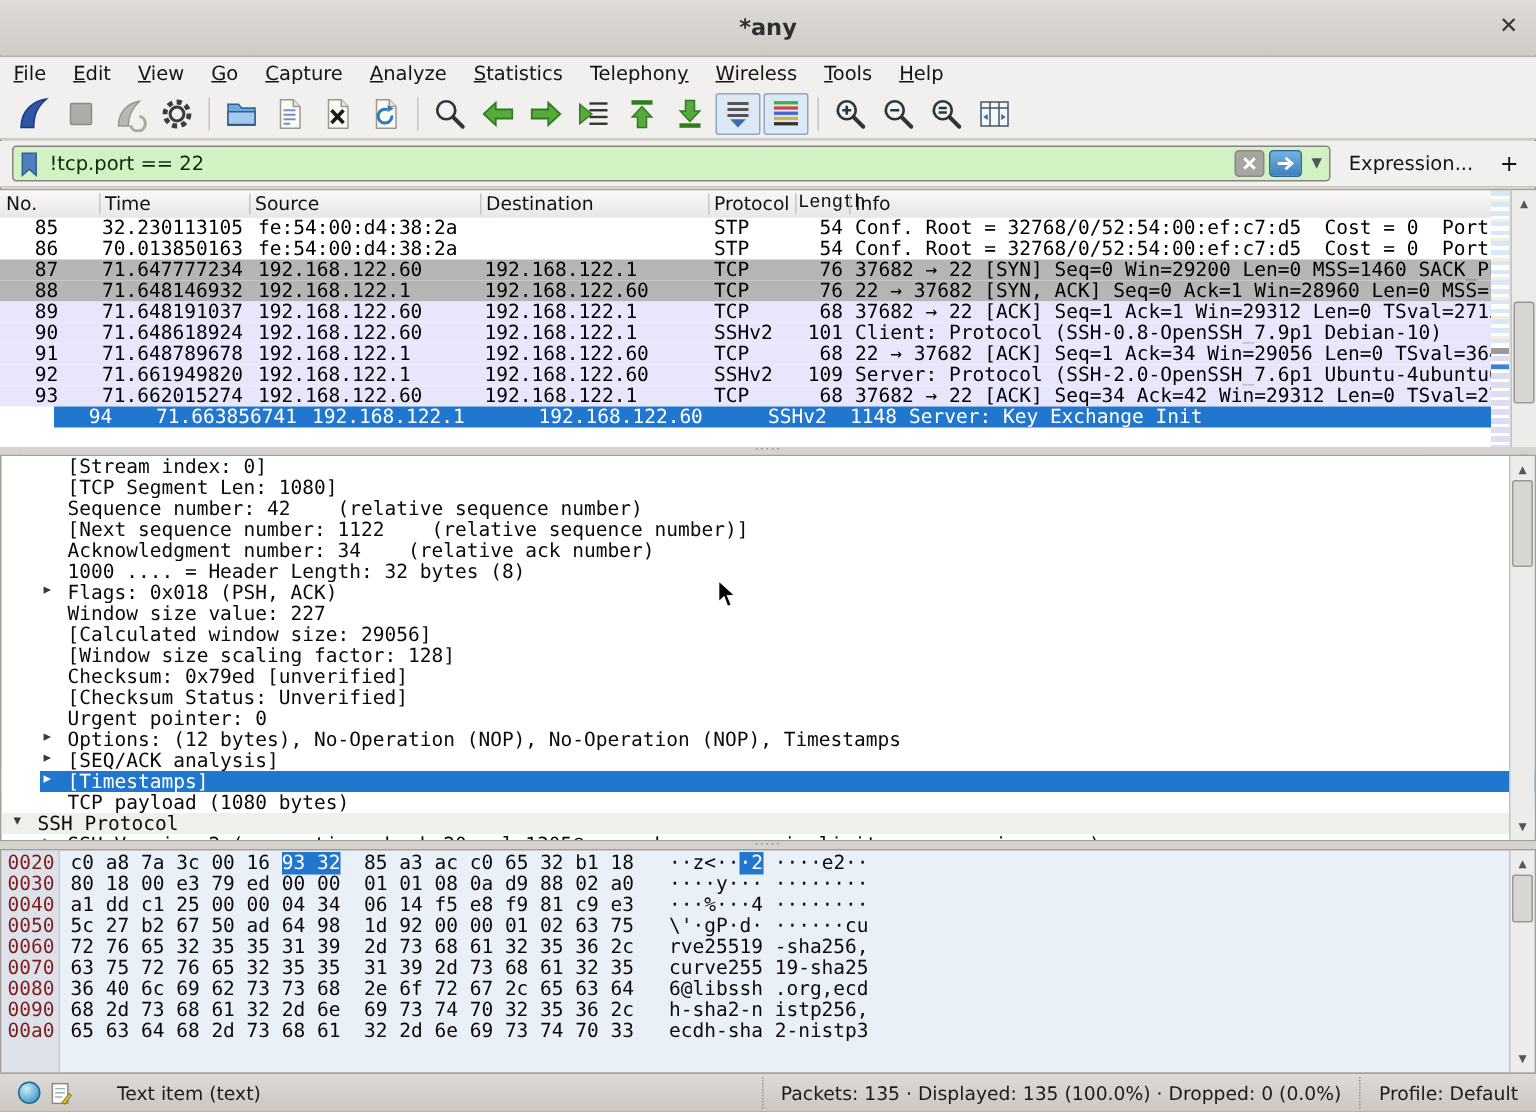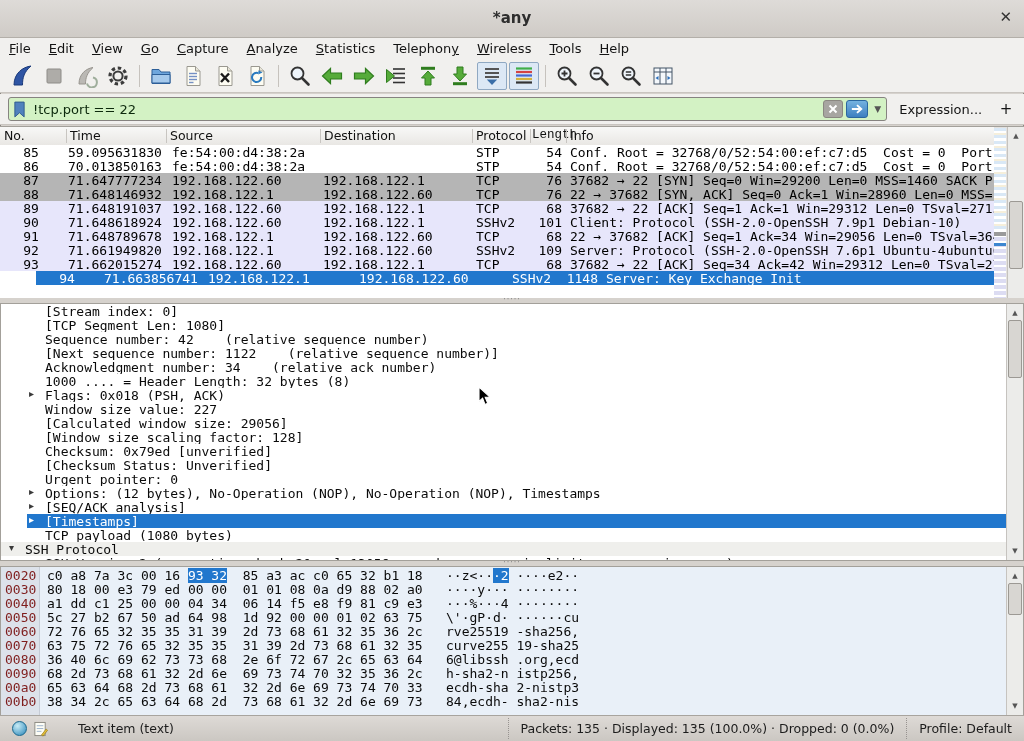--- a/index.html
+++ b/index.html
@@ -346,26 +346,26 @@
       <span class="hlabel" style="left: 532px; font-family: Liberation Mono, monospace;">Length</span>
       <span class="hlabel" style="left: 570px;">Info</span>
       <div class="hsep" style="left: 66px;"></div>
       <div class="hsep" style="left: 166px;"></div>
       <div class="hsep" style="left: 320px;"></div>
       <div class="hsep" style="left: 472px;"></div>
       <div class="hsep" style="left: 530px;"></div>
       <div class="hsep" style="left: 566px;"></div>
     </div>
   <div id="prows">
-      <div class="prow st-white" style="top: 18px;"><span class="c-no">85</span><span class="c-time">59.095631830</span><span class="c-src">fe:54:00:d4:38:2a</span><span class="c-dst"></span><span class="c-proto">STP</span><span class="c-len">54</span><span class="c-info">Conf. Root = 32768/0/52:54:00:ef:c7:d5  Cost = 0  Port =</span></div>
+      <div class="prow st-white" style="top: 18px;"><span class="c-no">85</span><span class="c-time">32.230113105</span><span class="c-src">fe:54:00:d4:38:2a</span><span class="c-dst"></span><span class="c-proto">STP</span><span class="c-len">54</span><span class="c-info">Conf. Root = 32768/0/52:54:00:ef:c7:d5  Cost = 0  Port =</span></div>
       <div class="prow st-white" style="top: 32px;"><span class="c-no">86</span><span class="c-time">70.013850163</span><span class="c-src">fe:54:00:d4:38:2a</span><span class="c-dst"></span><span class="c-proto">STP</span><span class="c-len">54</span><span class="c-info">Conf. Root = 32768/0/52:54:00:ef:c7:d5  Cost = 0  Port =</span></div>
       <div class="prow st-gray" style="top: 46px;"><span class="c-no">87</span><span class="c-time">71.647777234</span><span class="c-src">192.168.122.60</span><span class="c-dst">192.168.122.1</span><span class="c-proto">TCP</span><span class="c-len">76</span><span class="c-info">37682 → 22 [SYN] Seq=0 Win=29200 Len=0 MSS=1460 SACK_PERM</span></div>
       <div class="prow st-gray" style="top: 60px;"><span class="c-no">88</span><span class="c-time">71.648146932</span><span class="c-src">192.168.122.1</span><span class="c-dst">192.168.122.60</span><span class="c-proto">TCP</span><span class="c-len">76</span><span class="c-info">22 → 37682 [SYN, ACK] Seq=0 Ack=1 Win=28960 Len=0 MSS=146</span></div>
       <div class="prow st-lav" style="top: 74px;"><span class="c-no">89</span><span class="c-time">71.648191037</span><span class="c-src">192.168.122.60</span><span class="c-dst">192.168.122.1</span><span class="c-proto">TCP</span><span class="c-len">68</span><span class="c-info">37682 → 22 [ACK] Seq=1 Ack=1 Win=29312 Len=0 TSval=271566</span></div>
-      <div class="prow st-lav" style="top: 88px;"><span class="c-no">90</span><span class="c-time">71.648618924</span><span class="c-src">192.168.122.60</span><span class="c-dst">192.168.122.1</span><span class="c-proto">SSHv2</span><span class="c-len">101</span><span class="c-info">Client: Protocol (SSH-2.0-OpenSSH_7.9p1 Debian-10)</span></div>
+      <div class="prow st-lav" style="top: 88px;"><span class="c-no">90</span><span class="c-time">71.648618924</span><span class="c-src">192.168.122.60</span><span class="c-dst">192.168.122.1</span><span class="c-proto">SSHv2</span><span class="c-len">101</span><span class="c-info">Client: Protocol (SSH-0.8-OpenSSH_7.9p1 Debian-10)</span></div>
       <div class="prow st-lav" style="top: 102px;"><span class="c-no">91</span><span class="c-time">71.648789678</span><span class="c-src">192.168.122.1</span><span class="c-dst">192.168.122.60</span><span class="c-proto">TCP</span><span class="c-len">68</span><span class="c-info">22 → 37682 [ACK] Seq=1 Ack=34 Win=29056 Len=0 TSval=36495</span></div>
       <div class="prow st-lav" style="top: 116px;"><span class="c-no">92</span><span class="c-time">71.661949820</span><span class="c-src">192.168.122.1</span><span class="c-dst">192.168.122.60</span><span class="c-proto">SSHv2</span><span class="c-len">109</span><span class="c-info">Server: Protocol (SSH-2.0-OpenSSH_7.6p1 Ubuntu-4ubuntu0.3</span></div>
       <div class="prow st-lav" style="top: 130px;"><span class="c-no">93</span><span class="c-time">71.662015274</span><span class="c-src">192.168.122.60</span><span class="c-dst">192.168.122.1</span><span class="c-proto">TCP</span><span class="c-len">68</span><span class="c-info">37682 → 22 [ACK] Seq=34 Ack=42 Win=29312 Len=0 TSval=2715</span></div>
       <div class="prow st-sel" style="top: 144px; margin-left: 36px;"><span class="c-no">94</span><span class="c-time">71.663856741</span><span class="c-src">192.168.122.1</span><span class="c-dst">192.168.122.60</span><span class="c-proto">SSHv2</span><span class="c-len">1148</span><span class="c-info">Server: Key Exchange Init</span></div>
     </div>
   <div class="plist-hscroll">
     <span class="hs-arrow" style="left:3px">◀</span>
     <div class="hs-thumb"></div>
     <span class="hs-arrow" style="right:33px">▶</span>
   </div>
@@ -421,21 +421,20 @@
   <div id="hexrows" style="position:relative;padding-top:1px">
       <div class="hexrow"><span class="hoff">0020</span><span class="hbytes">c0 a8 7a 3c 00 16 <span class="hl">93 32</span>  85 a3 ac c0 65 32 b1 18</span><span class="hascii">··z&lt;··<span class="hl">·2</span> ····e2··</span></div>
       <div class="hexrow"><span class="hoff">0030</span><span class="hbytes">80 18 00 e3 79 ed 00 00  01 01 08 0a d9 88 02 a0</span><span class="hascii">····y··· ········</span></div>
       <div class="hexrow"><span class="hoff">0040</span><span class="hbytes">a1 dd c1 25 00 00 04 34  06 14 f5 e8 f9 81 c9 e3</span><span class="hascii">···%···4 ········</span></div>
       <div class="hexrow"><span class="hoff">0050</span><span class="hbytes">5c 27 b2 67 50 ad 64 98  1d 92 00 00 01 02 63 75</span><span class="hascii">\'·gP·d· ······cu</span></div>
       <div class="hexrow"><span class="hoff">0060</span><span class="hbytes">72 76 65 32 35 35 31 39  2d 73 68 61 32 35 36 2c</span><span class="hascii">rve25519 -sha256,</span></div>
       <div class="hexrow"><span class="hoff">0070</span><span class="hbytes">63 75 72 76 65 32 35 35  31 39 2d 73 68 61 32 35</span><span class="hascii">curve255 19-sha25</span></div>
       <div class="hexrow"><span class="hoff">0080</span><span class="hbytes">36 40 6c 69 62 73 73 68  2e 6f 72 67 2c 65 63 64</span><span class="hascii">6@libssh .org,ecd</span></div>
       <div class="hexrow"><span class="hoff">0090</span><span class="hbytes">68 2d 73 68 61 32 2d 6e  69 73 74 70 32 35 36 2c</span><span class="hascii">h-sha2-n istp256,</span></div>
       <div class="hexrow"><span class="hoff">00a0</span><span class="hbytes">65 63 64 68 2d 73 68 61  32 2d 6e 69 73 74 70 33</span><span class="hascii">ecdh-sha 2-nistp3</span></div>
-      <div class="hexrow"><span class="hoff">00b0</span><span class="hbytes">38 34 2c 65 63 64 68 2d  73 68 61 32 2d 6e 69 73</span><span class="hascii">84,ecdh- sha2-nis</span></div>
     </div>
   <div class="vscroll" style="position:absolute;top:0;bottom:0;right:0">
     <div class="vs-arrow" style="top:2px">▲</div>
     <div class="vs-thumb" style="top:16px;height:30px"></div>
     <div class="vs-arrow" style="bottom:2px">▼</div>
   </div>
 </div>
 
 <div class="statusbar">
   <span class="expert-dot"></span>

